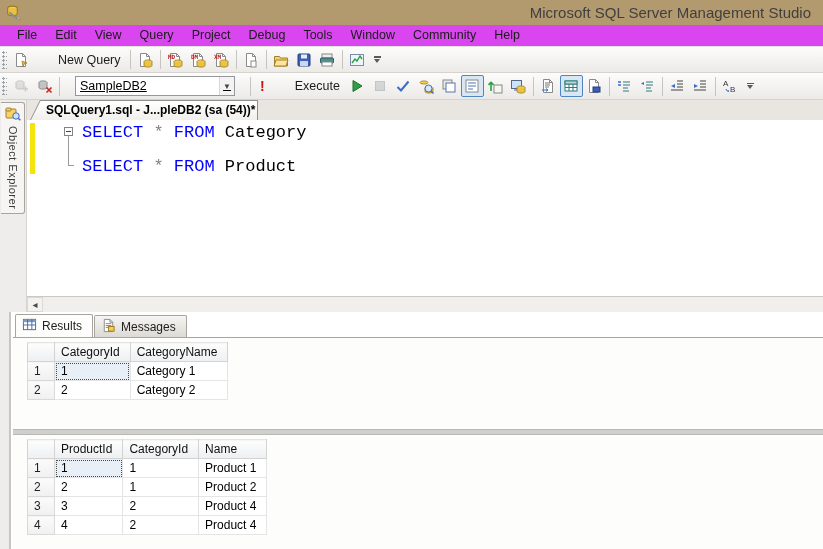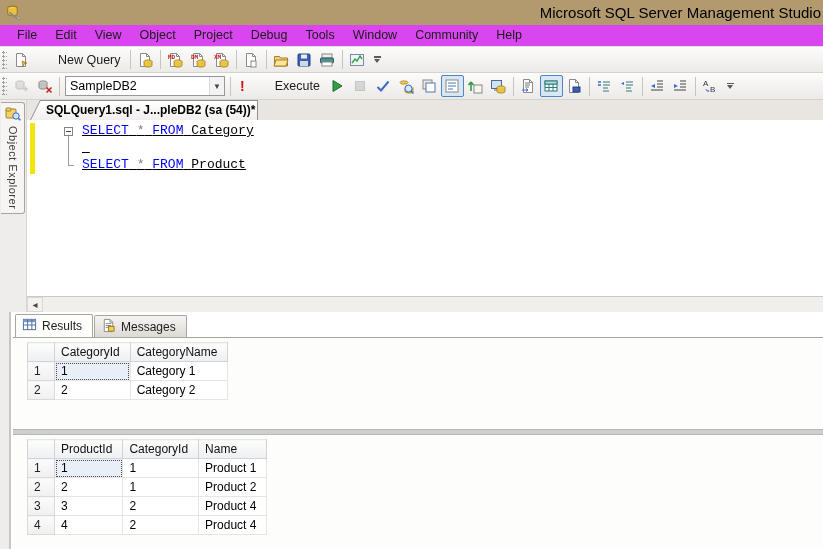--- a/index.html
+++ b/index.html
@@ -4,21 +4,21 @@
 <style>
   * { margin:0; padding:0; box-sizing:border-box; }
   html,body { width:823px; height:549px; overflow:hidden; }
   body { font-family:"Liberation Sans", sans-serif; font-size:12px; background:#fff; }
   #window { position:relative; width:823px; height:549px; background:#fff; overflow:hidden; }
 
   
   #titlebar { position:absolute; top:0; left:0; width:823px; height:25px;
     background:var(--titlebar,#b39a6e); display:flex; align-items:center; }
   #titlebar .app-icon { width:17px; height:17px; margin-left:5px; }
-  #titlebar .title-text { flex:1; text-align:right; color:#000000; font-size:15px; padding-right:2px;
+  #titlebar .title-text { flex:1; text-align:right; color:#404040; font-size:15px; padding-right:12px;
     white-space:nowrap; overflow:hidden; }
 
   
   #menubar { position:absolute; top:25px; left:0; width:823px; height:22px; background:#d946ef;
     display:flex; align-items:stretch; padding-left:8px; border-bottom:1px solid #e3e1de; }
   .menu-item { padding:0 9px; line-height:21px; color:#1b1b1b; font-size:12.5px; cursor:default; }
 
   
   .toolbar { position:absolute; left:0; width:823px; display:flex; align-items:center;
     background:linear-gradient(#fcfcfb,#eceae7); border-bottom:1px solid #d6d3cf; }
@@ -28,21 +28,21 @@
     background-image:radial-gradient(circle at 1.5px 1.5px, #9aa0a8 1px, transparent 1.2px);
     background-size:4px 4px; }
   .tb-sep { width:1px; height:19px; background:#c7c4c0; margin:0 3px; }
   .tb-btn { height:22px; min-width:23px; display:flex; align-items:center; justify-content:center;
     border:1px solid transparent; border-radius:2px; padding:0 2px;gap:26px; }
   .tb-btn.toggled { border-color:#4d86c2; background:#d9e7f5; }
   .tb-btn.disabled { opacity:.45; }
   .tb-btn svg { width:16px; height:16px; display:block; }
   .tb-label { font-size:12.5px; color:#1b1b1b; margin:0 3px; white-space:nowrap; }
   .combo { width:160px; height:20px; background:#fff; border:1px solid #94989e; display:flex;
-    align-items:center; margin:0 2px; }
+    align-items:center; margin:0 12px;text-decoration:underline; }
   .combo .combo-value { flex:1; padding-left:4px; font-size:12.5px; color:#000; }
   .combo .combo-arrow { width:15px; height:100%; display:flex; align-items:center; justify-content:center;
     color:#444; font-size:8px; border-left:1px solid #d7d7d7; background:#f3f3f3; }
   .chevron-more { display:flex; flex-direction:column; align-items:center; width:13px; margin-left:2px; }
   .chevron-more .bar { width:7px; height:1.5px; background:#5a5a5a; margin-bottom:1px; }
   .chevron-more .tri { width:0; height:0; border-left:3.5px solid transparent;
     border-right:3.5px solid transparent; border-top:4px solid #5a5a5a; }
 
   
   #editor-zone { position:absolute; top:100px; left:0; width:823px; height:212px; background:#fff; }
@@ -62,22 +62,22 @@
   .doc-tab .tab-text { position:absolute; inset:0; padding:3px 4px 0 16px; font-size:12px; font-weight:bold; color:#000;
     white-space:nowrap; }
 
   #code-area { position:absolute; top:20px; left:27px; right:0; height:176px; background:#fff; }
   #change-bar { position:absolute; left:3px; top:3px; width:5px; height:51px; background:var(--change-bar,#f2e40c); }
   #fold-box { position:absolute; left:37px; top:7px; width:9px; height:9px; border:1px solid #848484; background:#fff; }
   #fold-box .minus { position:absolute; left:1px; top:3px; width:5px; height:1px; background:#444; }
   #fold-line { position:absolute; left:41px; top:16px; width:6px; height:30px;
     border-left:1px solid #9a9a9a; border-bottom:1px solid #9a9a9a; }
   #code-lines { position:absolute; top:3px; left:55px; right:0; }
-  .code-line { height:17px; font-family:"Liberation Mono","DejaVu Sans Mono",monospace; font-size:13px;
-    white-space:pre; color:#000;text-decoration:underline; }
+  .code-line { height:17px; font-family:"Liberation Mono","DejaVu Sans Mono",monospace; font-size:17px;
+    white-space:pre; color:#000; }
   .code-line .kw { color:var(--keyword,#0000ff); }
   .code-line .op { color:var(--operator,#808080); }
 
   #hscroll { position:absolute; left:27px; right:0; top:196px; height:16px; background:#f1efec;
     border-top:1px solid #cbc8c4; display:flex; }
   #hscroll .scroll-btn { width:16px; height:15px; background:#f4f2ef; border:1px solid #dcd9d5;
     color:#4a4a4a; font-size:10px; line-height:13px; text-align:center; }
 
   
   #results-zone { position:absolute; top:312px; left:0; width:823px; height:237px; background:#fff; }
@@ -119,21 +119,21 @@
       <path d="M4 8 L12 14" stroke="#8c8c8c" stroke-width="2"></path>
       <path d="M11 13 l3 2 -1.2-3.2z" fill="#d9d9d9" stroke="#777" stroke-width=".5"></path>
     </svg>
     <div class="title-text">Microsoft SQL Server Management Studio</div>
   </div>
 
   <div id="menubar">
       <div class="menu-item">File</div>
       <div class="menu-item">Edit</div>
       <div class="menu-item">View</div>
-      <div class="menu-item">Object</div>
+      <div class="menu-item">Query</div>
       <div class="menu-item">Project</div>
       <div class="menu-item">Debug</div>
       <div class="menu-item">Tools</div>
       <div class="menu-item">Window</div>
       <div class="menu-item">Community</div>
       <div class="menu-item">Help</div>
     </div>
 
   <div id="toolbar1" class="toolbar">
       <div class="grip"></div>

